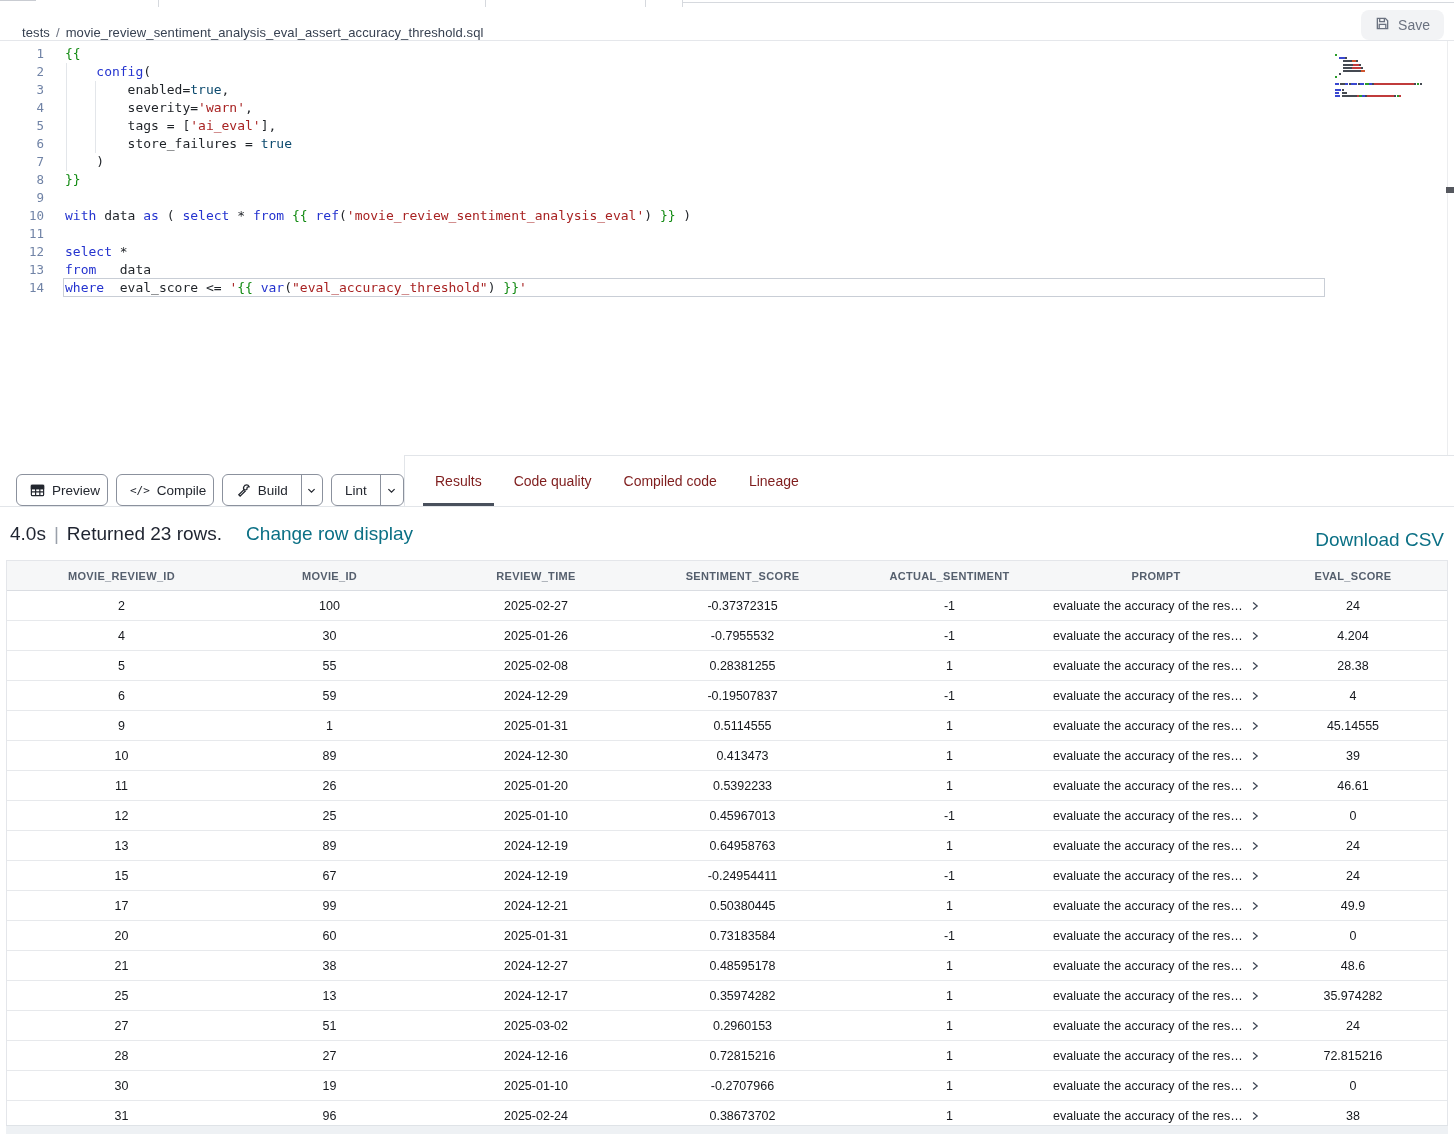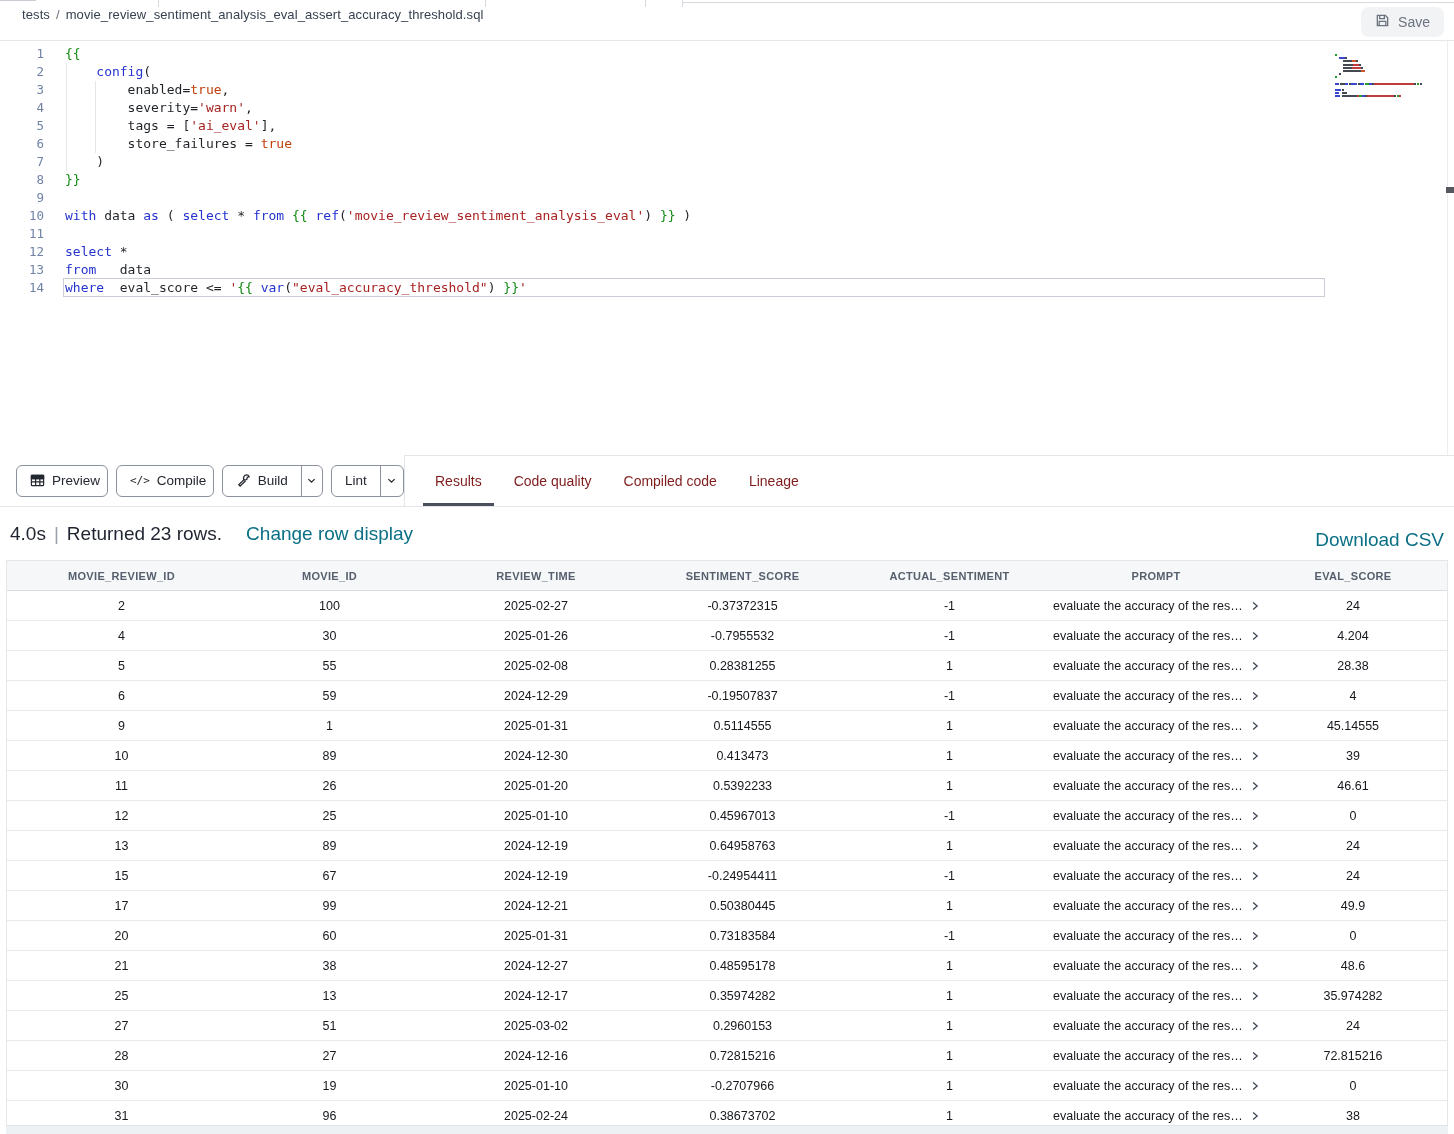--- a/index.html
+++ b/index.html
@@ -6,47 +6,47 @@
   html,body { width:1454px; height:1134px; background:#fff; font-family:"Liberation Sans", sans-serif; color:#1f2328; overflow:hidden; }
   .app { position:relative; width:1454px; height:1134px; background:#fff; }
 
   
   .topstrip { position:absolute; top:0; left:0; width:1454px; height:7px; background:#fff; }
   .topstrip .hline { position:absolute; top:2px; left:682px; right:0; height:1px; background:#d6d9de; }
   .topstrip .hline2 { position:absolute; top:0; left:0; width:36px; height:1px; background:#c9ccd2; }
   .topstrip .vtick { position:absolute; top:0; width:1px; height:7px; background:#d6d9de; }
 
   
-  .filebar { position:absolute; top:7px; left:0; width:1454px; height:34px; border-bottom:1px solid #e5e7eb; display:flex; align-items:flex-start; justify-content:space-between; padding:0 10px 0 22px; background:#fff; }
+  .filebar { position:absolute; top:7px; left:0; width:1454px; height:34px; border-bottom:1px solid #e5e7eb; display:flex; align-items:flex-end; justify-content:space-between; padding:0 10px 0 22px; background:#fff; }
   .breadcrumb { font-size:13px; color:#374151; letter-spacing:.1px; }
   .breadcrumb .sep { margin:0 6px; color:#6b7280; }
   .save-btn { display:flex; align-items:center; gap:8px; background:#f2f3f5; border:none; border-radius:8px; height:30px; padding:0 14px; font-size:14px; color:#6b7280; font-family:"Liberation Sans",sans-serif; cursor:pointer; }
 
   
   .editor { position:absolute; top:41px; left:0; width:1454px; height:414px; background:#fff; font-family:"DejaVu Sans Mono", monospace; font-size:13px; line-height:18px; }
   .gutter { position:absolute; top:4px; left:0; width:44px; text-align:right; color:#7083a6; font-size:12.5px; }
   .gutter .ln { height:18px; }
   .codearea { position:absolute; top:4px; left:65px; white-space:pre; }
   .codeline { height:18px; }
   .tk-kw   { color:#2433cf; }
   .tk-str  { color:#a82222; }
-  .tk-atom { color:#c2410c; }
+  .tk-atom { color:#0c4a6e; }
   .tk-jinja{ color:#118a11; }
   .tk-pl   { color:#1f2328; }
   .iguide { position:absolute; width:1px; background:#e3e6ea; }
   .active-line-box { position:absolute; left:63px; top:237px; width:1262px; height:19px; border:1px solid #c9ced6; }
   .minimap { position:absolute; top:6px; left:1335px; width:108px; }
   .mm-line { height:2px; margin-bottom:1.2px; white-space:nowrap; font-size:0; }
   .mm-line span { display:inline-block; height:2px; }
   .vscroll-track { position:absolute; top:0; right:6px; width:1px; height:414px; background:#ecedef; }
   .vscroll-thumb { position:absolute; top:146px; right:0; width:8px; height:6px; background:#505archive358; background:#55585e; }
 
   
   .actionbar { position:absolute; top:455px; left:0; width:1454px; height:52px; display:flex; border-bottom:1px solid #e2e5e9; background:#fff; }
-  .btns { width:404px; display:flex; align-items:center; gap:8px; padding-left:16px; flex:none; }
+  .btns { width:404px; display:flex; align-items:flex-end; gap:8px; padding-left:16px; flex:none; }
   .btn { display:flex; align-items:center; height:32px; background:#fff; border:1px solid #8b919d; border-radius:6px; font-size:13.5px; color:#23272f; font-family:"Liberation Sans",sans-serif; cursor:pointer; overflow:hidden; }
   .btn .main { display:flex; align-items:center; gap:7px; padding:0 13px; height:100%; }
   .btn .drop { display:flex; align-items:center; justify-content:center; width:28px; height:100%; border-left:1px solid #8b919d; }
   .btn svg { display:block; }
   .code-glyph { font-family:"DejaVu Sans Mono",monospace; font-size:11px; color:#23272f; }
   .tabs { flex:1; display:flex; align-items:stretch; gap:32px; padding-left:30px; border-top:1px solid #e2e5e9; border-left:1px solid #e2e5e9; }
   .tab { position:relative; display:flex; align-items:center; font-size:14px; color:#7f1d1d; cursor:pointer; }
   .tab.active::after { content:""; position:absolute; left:-12px; right:-12px; bottom:0; height:3px; background:#49505c; }
 
   

